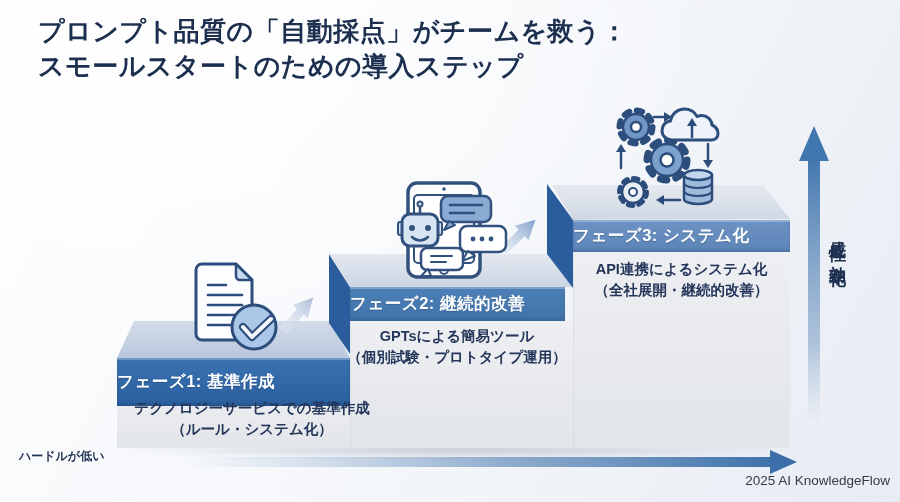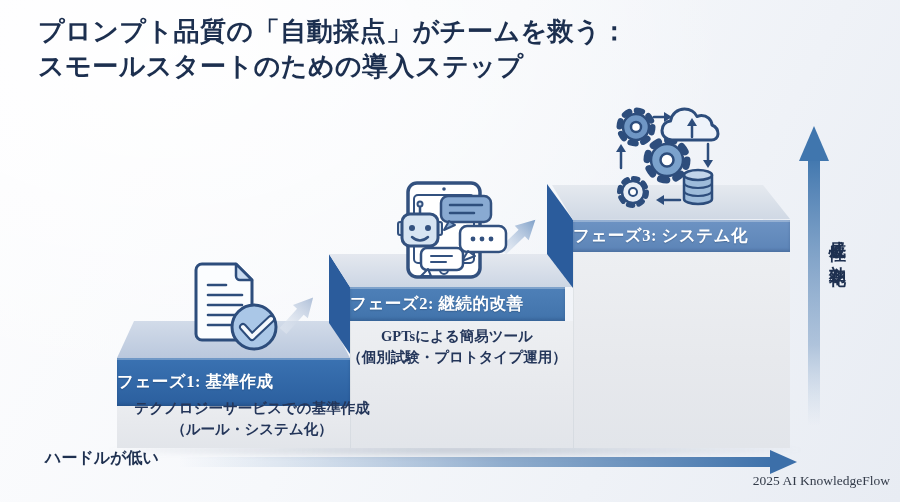--- a/index.html
+++ b/index.html
@@ -1,19 +1,19 @@
 <!DOCTYPE html>
 <html><head>
 <meta charset="utf-8">
 <style>
   html,body { margin:0; padding:0; background:#ffffff; }
   * { box-sizing:border-box; }
   .stage {
     position:relative; width:900px; height:502px; overflow:hidden;
-    font-family:Liberation Serif, serif;
+    font-family:Liberation Sans, sans-serif;
     background:
       radial-gradient(ellipse at 18% 10%, rgba(255,255,255,.9) 0%, rgba(255,255,255,0) 55%),
       linear-gradient(118deg,#fdfdfe 0%,#f6f8fb 45%,#e8ecf3 100%);
     padding-left: 45px;
   }
   .abs { position:absolute; }
   .title {
     left:38px; top:14px; width:640px;
     color:#1c2f4f; font-size:26px; line-height:35px; font-weight:800;
     letter-spacing:.5px;
@@ -35,21 +35,21 @@
   .band.b3 { background:linear-gradient(180deg,#6d93c3,#5c84b7); }
   .desc {
     z-index:4; text-align:center; color:#24365a; font-weight:700;
     font-size:14.5px; line-height:21px;
   }
   .ground-shadow {
     z-index:1; left:108px; top:441px; width:694px; height:18px;
     background:radial-gradient(ellipse at center, rgba(90,105,130,.30) 0%, rgba(90,105,130,0) 72%);
     filter:blur(2px);
   }
-  .hurdle-label { left:45px; top:448px; z-index:5; color:#1e3050; font-size:16px; font-weight:700; }
+  .hurdle-label { left:19px; top:448px; z-index:5; color:#1e3050; font-size:12px; font-weight:700; }
   .credit { left:735px; top:473px; width:155px; z-index:5; text-align:right; color:#333b49; font-size:13.5px; font-weight:500; }
   .v-label {
     left:826px; top:227px; z-index:5;
     writing-mode:vertical-rl; text-orientation:upright;
     color:#1e3050; font-size:17px; font-weight:700; letter-spacing:2px;
   }
 </style>
 </head>
 <body>
 
@@ -211,18 +211,22 @@
   </div>
   <div class="abs desc" style="left:342px;top:326px;width:230px;">
     <div>GPTsによる簡易ツール</div>
     <div>（個別試験・プロトタイプ運用）</div>
   </div>
 
   <div class="abs front f3" style="left:573px;top:252px;width:217px;height:196px;"></div>
   <div class="abs band b3" style="left:573px;top:220px;width:217px;height:32px;">
     <span>フェーズ3: システム化</span>
   </div>
+  <div class="abs desc" style="left:575px;top:259px;width:213px;">
+    <div>API連携によるシステム化</div>
+    <div>（全社展開・継続的改善）</div>
+  </div>
 
   <div class="abs hurdle-label">ハードルが低い</div>
   <div class="abs v-label">成長性＆効率化</div>
   <div class="abs credit">2025 AI KnowledgeFlow</div>
 
 </div>
 
 </body></html>

